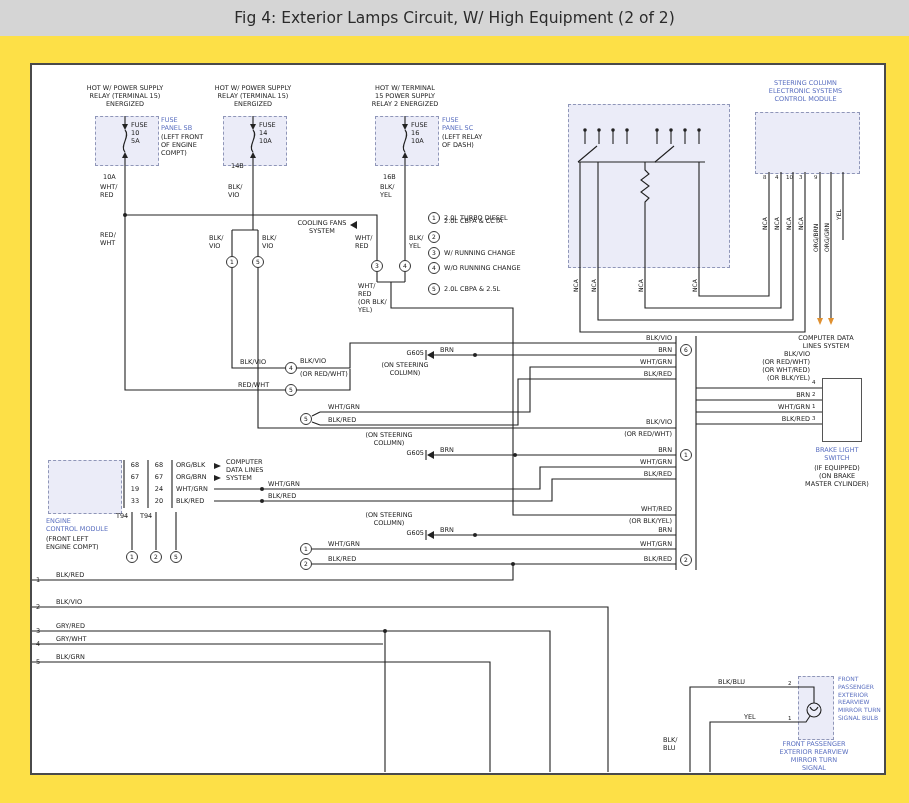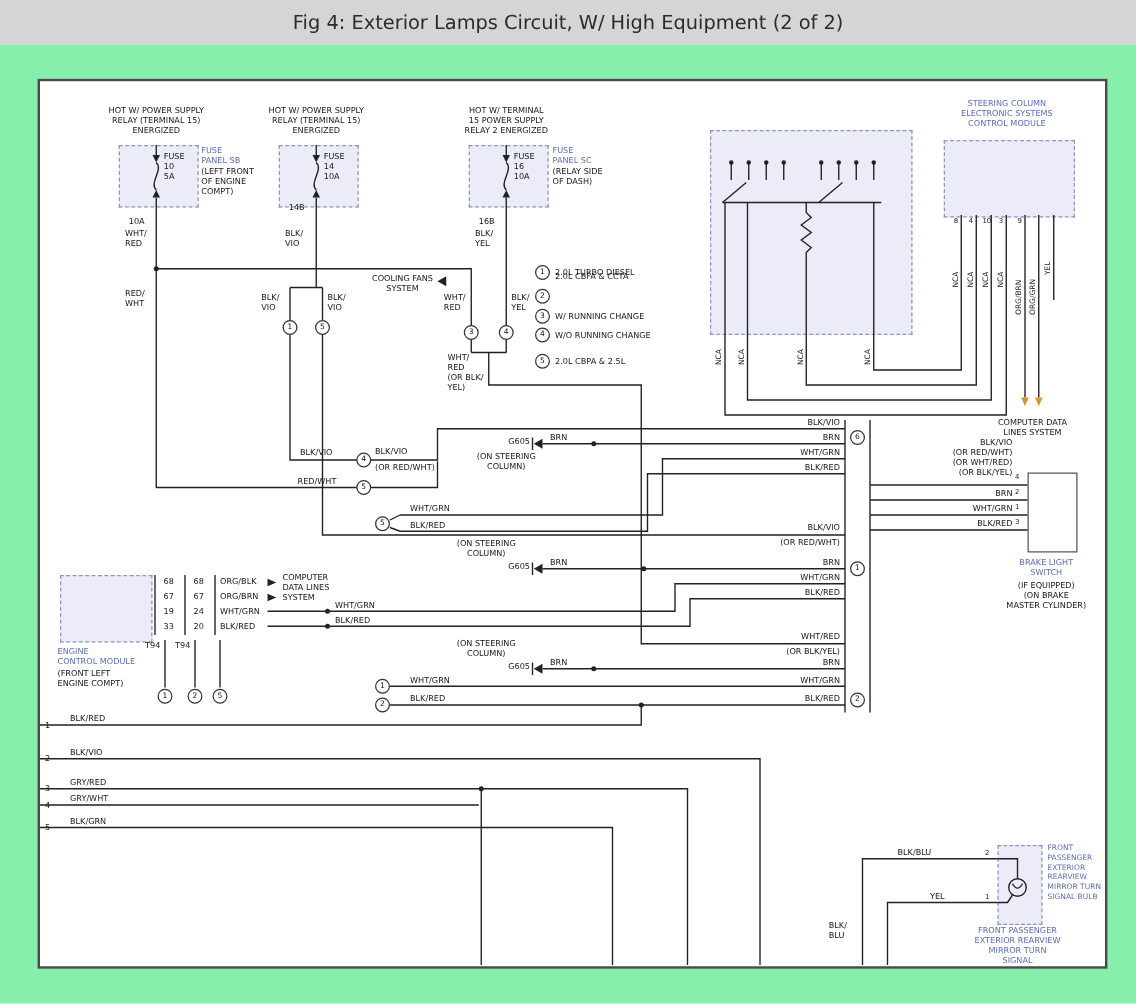--- a/index.html
+++ b/index.html
@@ -1,16 +1,16 @@
 <!DOCTYPE html>
 <html><head>
 <meta charset="utf-8">
 <style>
   html,body{margin:0;padding:0;background:#fff;}
-  .stage{position:relative;width:909px;height:803px;background:#86efac;overflow:hidden;
+  .stage{position:relative;width:909px;height:803px;background:#fde047;overflow:hidden;
          font-family:"DejaVu Sans",sans-serif;}
   #titlebar{position:absolute;left:0;top:0;width:909px;height:36px;background:#d5d5d5;
             display:flex;align-items:center;justify-content:center;font-size:15.5px;color:#2b2b2b;}
   #frame{position:absolute;left:30px;top:63px;width:852px;height:708px;border:2px solid #4a4a4a;background:#fff;}
   .box{position:absolute;border:1px dashed #8f96b8;background:#ebecf8;}
   .sbox{position:absolute;border:1px solid #555;background:#fff;}
   .lbl{position:absolute;font-size:6.5px;line-height:1.25;white-space:pre-line;color:#1a1a1a;}
   .c{text-align:center}
   .r{text-align:right}
   .blue{color:#5a6fc0}
@@ -139,21 +139,21 @@
   <div class="lbl" style="left:411px;top:121px">FUSE
 16
 10A</div>
   <div class="lbl blue" style="left:161px;top:116px">FUSE
 PANEL SB</div>
   <div class="lbl" style="left:161px;top:133px">(LEFT FRONT
 OF ENGINE
 COMPT)</div>
   <div class="lbl blue" style="left:442px;top:116px">FUSE
 PANEL SC</div>
-  <div class="lbl" style="left:442px;top:133px">(RELAY SIDE
+  <div class="lbl" style="left:442px;top:133px">(LEFT RELAY
 OF DASH)</div>
   <div class="lbl" style="left:103px;top:173px">10A</div>
   <div class="lbl" style="left:231px;top:162px">14B</div>
   <div class="lbl" style="left:383px;top:173px">16B</div>
   <div class="lbl" style="left:100px;top:183px">WHT/
 RED</div>
   <div class="lbl" style="left:228px;top:183px">BLK/
 VIO</div>
   <div class="lbl" style="left:380px;top:183px">BLK/
 YEL</div>

